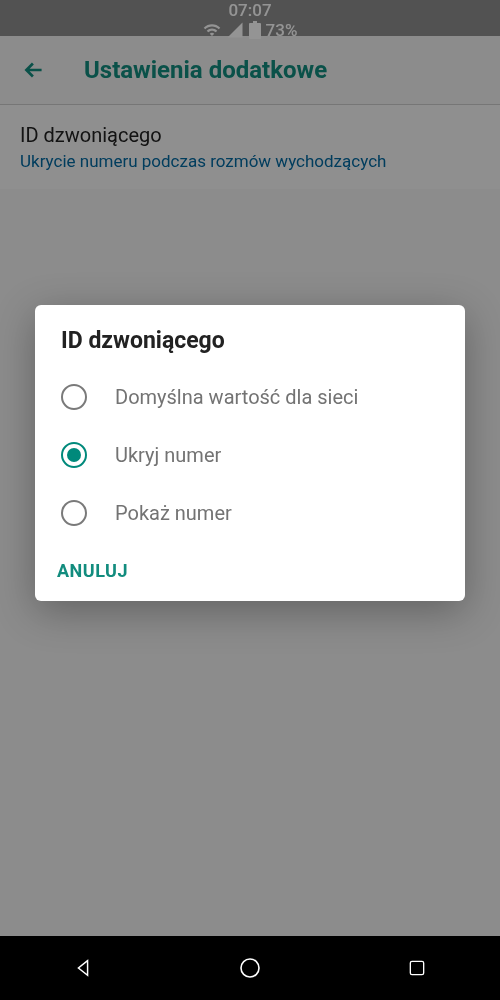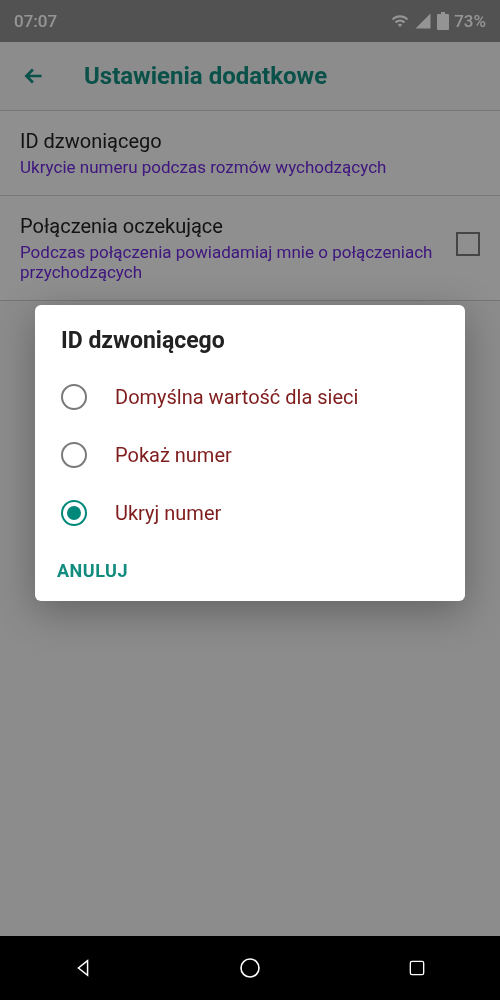--- a/index.html
+++ b/index.html
@@ -9,29 +9,30 @@
       font-family: Roboto, -apple-system, sans-serif;
     }
     body {
       width: 500px;
       height: 1000px;
       background: #f1f1f1;
       position: relative;
       overflow: hidden;
     }
     .statusbar {
-      height: 42px;
+      height: 36px;
       background: #8e8e8e;
       color: #fff;
       display: flex;
       align-items: center;
       justify-content: space-between;
       padding: 0 14px;
       font-size: 17px;
       font-weight: 500;
+      flex-direction: column;
     }
     .statusbar-right {
       display: flex;
       align-items: center;
       gap: 5px;
     }
     .appbar {
       height: 68px;
       background: #f1f1f1;
       display: flex;
@@ -65,21 +66,21 @@
     .setting-text {
       flex: 1;
     }
     .setting-title {
       font-size: 20px;
       color: #222;
       margin-bottom: 4px;
     }
     .setting-sub {
       font-size: 17px;
-      color: #6d28d9;
+      color: #0369a1;
     }
     .checkbox {
       width: 24px;
       height: 24px;
       border: 2px solid #777;
       margin-top: 18px;
       margin-left: 10px;
     }
     .scrim {
       position: absolute;
@@ -124,21 +125,21 @@
       width: 14px;
       height: 14px;
       background: #00897b;
       border-radius: 50%;
       top: 50%;
       left: 50%;
       transform: translate(-50%, -50%);
     }
     .radio-label {
       font-size: 20px;
-      color: #7f1d1d;
+      color: #737373;
       margin-left: 28px;
     }
     .dialog-actions {
       display: flex;
       justify-content: flex-start;
       padding: 18px 22px 10px;
     }
     .dialog-btn {
       color: #128c7e;
       font-weight: 700;
@@ -193,47 +194,40 @@
   <div class="appbar-title">Ustawienia dodatkowe</div>
 </div>
 
 <div class="settings-list">
   <div class="setting-row">
     <div class="setting-text">
       <div class="setting-title">ID dzwoniącego</div>
       <div class="setting-sub">Ukrycie numeru podczas rozmów wychodzących</div>
     </div>
   </div>
-  <div class="setting-row" style="border-bottom:1px solid #ccc;">
-    <div class="setting-text">
-      <div class="setting-title">Połączenia oczekujące</div>
-      <div class="setting-sub">Podczas połączenia powiadamiaj mnie o połączeniach przychodzących</div>
-    </div>
-    <div class="checkbox"></div>
-  </div>
 </div>
 
 <div class="scrim"></div>
 
 <div class="dialog">
   <div class="dialog-title">ID dzwoniącego</div>
 
   <div class="radio-row">
     <div class="radio"></div>
     <div class="radio-label">Domyślna wartość dla sieci</div>
   </div>
 
   <div class="radio-row">
+    <div class="radio selected"></div>
+    <div class="radio-label">Ukryj numer</div>
+  </div>
+
+  <div class="radio-row">
     <div class="radio"></div>
     <div class="radio-label">Pokaż numer</div>
-  </div>
-
-  <div class="radio-row">
-    <div class="radio selected"></div>
-    <div class="radio-label">Ukryj numer</div>
   </div>
 
   <div class="dialog-actions">
     <div class="dialog-btn">ANULUJ</div>
   </div>
 </div>
 
 <div class="navbar">
   <div class="navbtn">
     <svg width="22" height="22" viewBox="0 0 24 24" fill="none" stroke="#fff" stroke-width="1.6">

